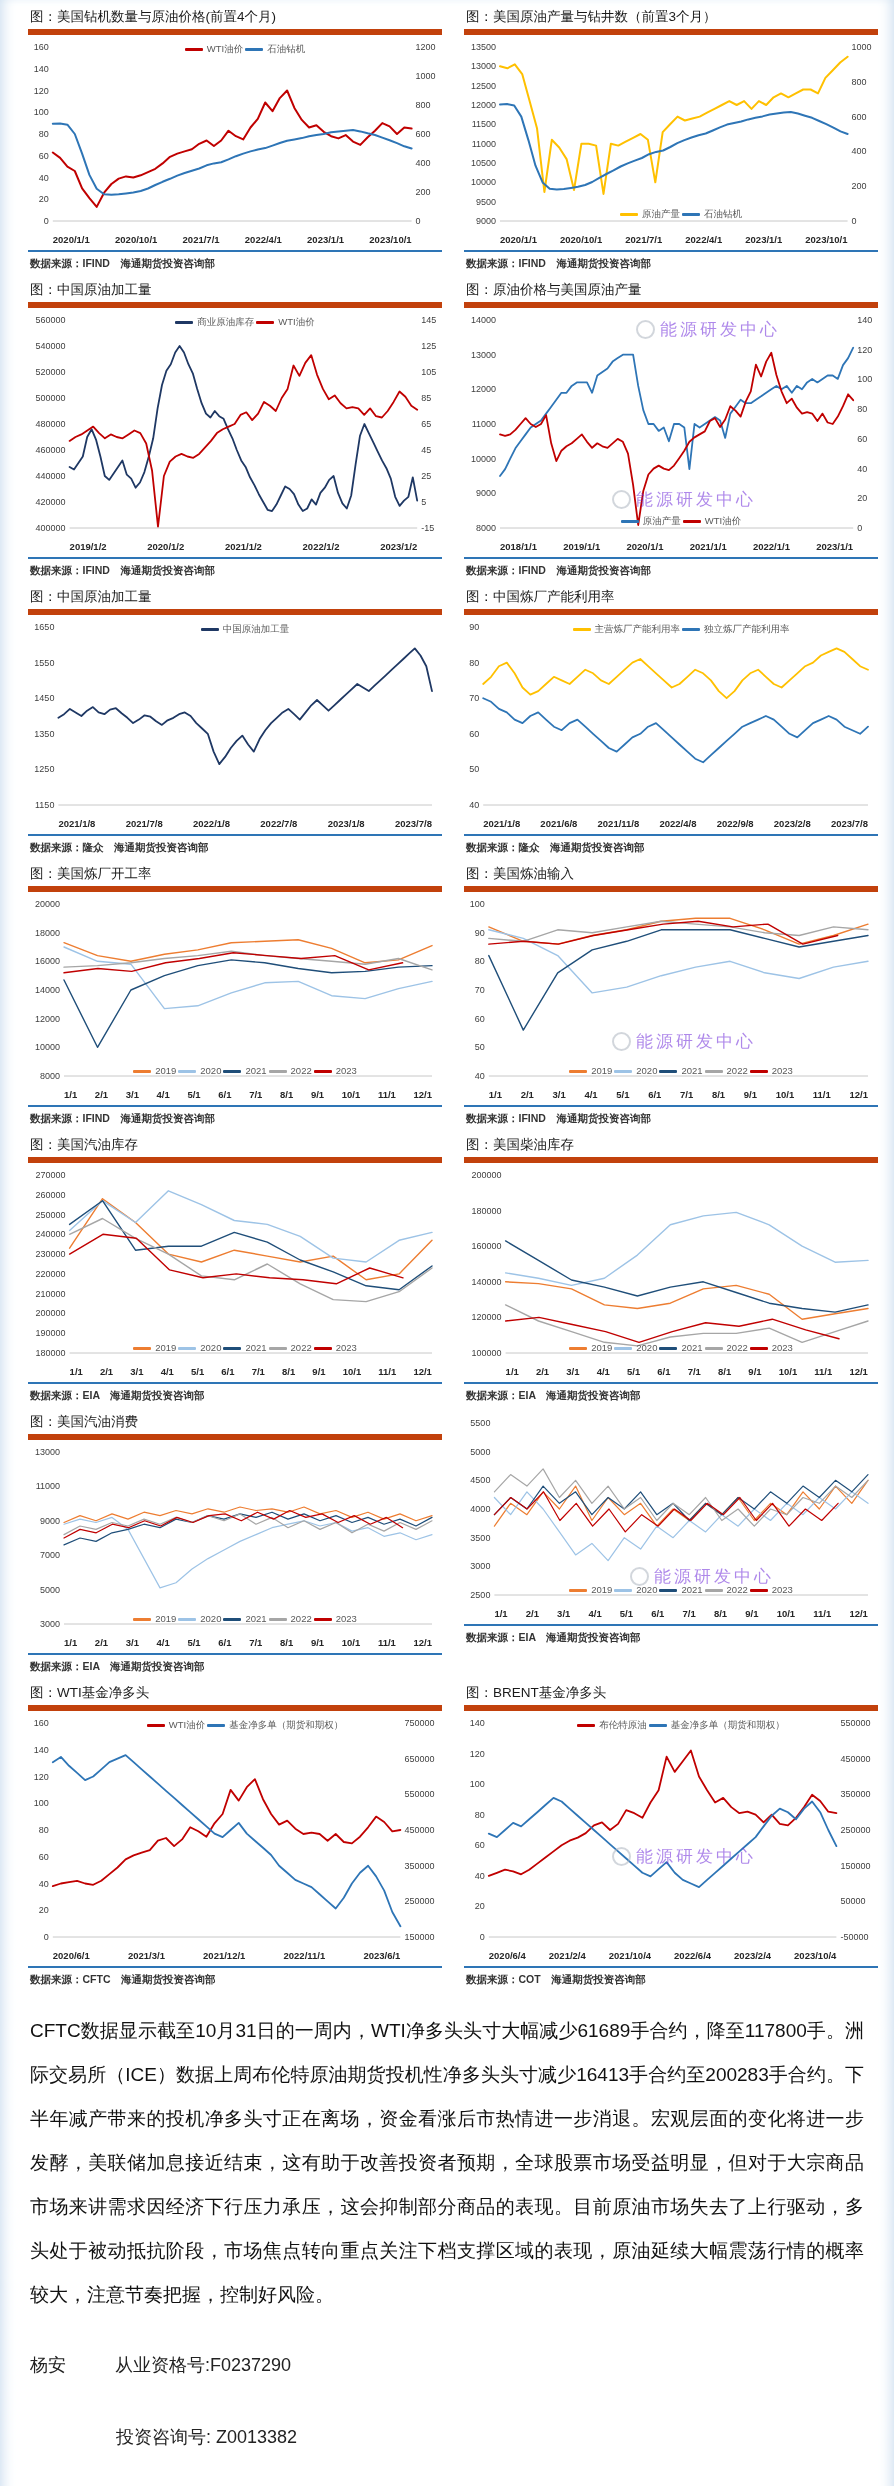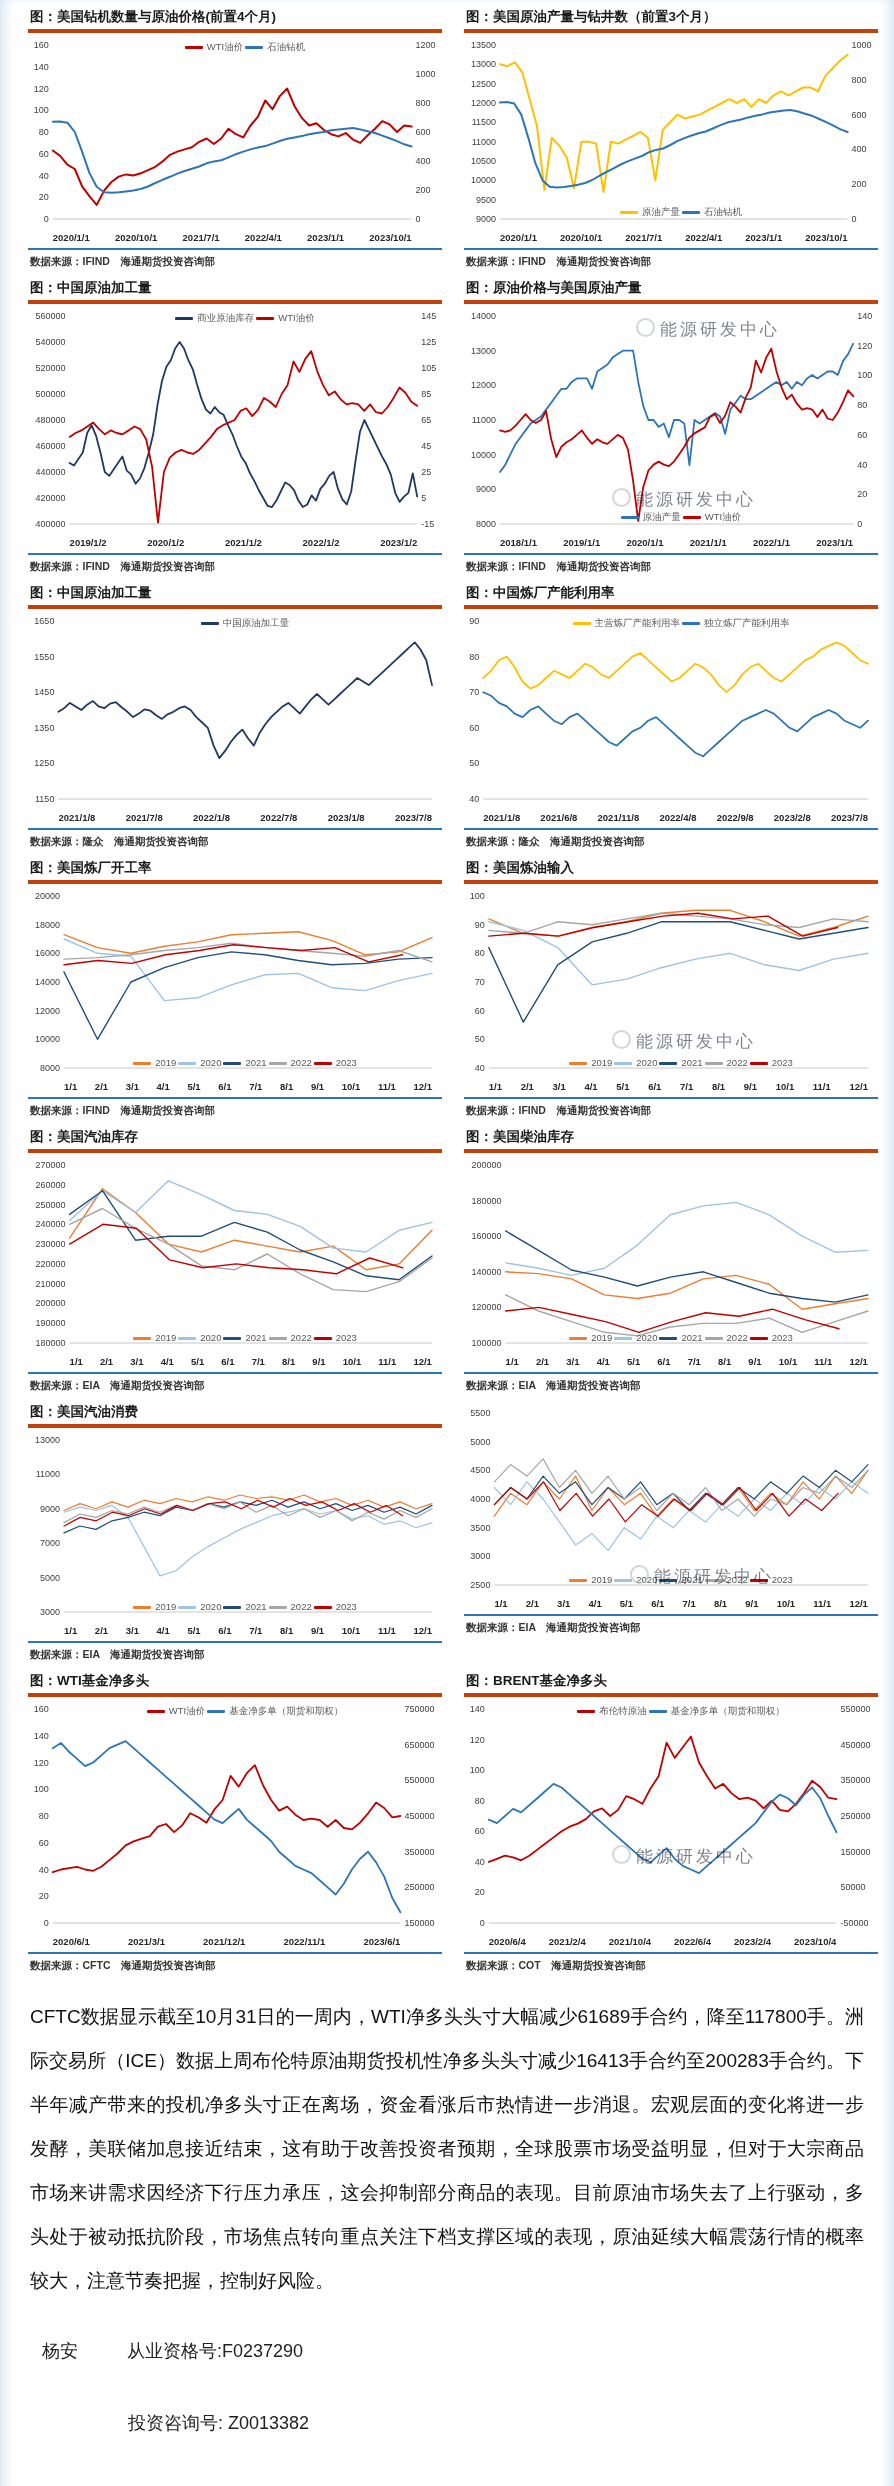--- a/index.html
+++ b/index.html
@@ -2,39 +2,39 @@
 <html><head>
 <meta charset="utf-8">
 <style>
   html,body{margin:0;padding:0;background:#eef3f8;}
   body{font-family:"Liberation Sans","DejaVu Sans",sans-serif;}
   .page{width:894px;min-height:2486px;margin:0 auto;background:#ffffff;position:relative;
         box-shadow:inset 10px 0 14px -8px #c9dcee, inset -10px 0 14px -8px #c9dcee;
         padding:6px 0 20px 0;box-sizing:border-box;overflow:hidden;}
   .grid{display:grid;grid-template-columns:414px 414px;column-gap:22px;padding:0 16px 0 28px;}
   .chart-block{margin-bottom:6px;}
-  .c-title{font-size:13.5px;font-weight:bold;color:#1a1a1a;padding:2px 0 3px 2px;
-           border-bottom:4px solid #c2410c;white-space:nowrap;overflow:hidden;}
+  .c-title{font-size:13.5px;font-weight:normal;color:#1a1a1a;padding:2px 0 3px 2px;
+           border-bottom:6px solid #c2410c;white-space:nowrap;overflow:hidden;}
   .c-body{position:relative;margin-top:2px;}
   .legend{position:absolute;left:30px;right:10px;display:flex;justify-content:center;gap:2px;
           font-size:9.5px;color:#595959;pointer-events:none;flex-wrap:nowrap;white-space:nowrap;}
   .legend.top{top:6px;}
   .legend.bottom{bottom:12px;justify-content:center;}
   .legend .li i{display:inline-block;width:18px;height:3px;margin-right:4px;vertical-align:middle;border-radius:1px;}
   svg .tk{font-size:9px;fill:#404040;font-family:"Liberation Sans",sans-serif;}
   .c-x{display:flex;justify-content:space-between;font-size:9.5px;font-weight:bold;color:#262626;
        margin-top:1px;box-sizing:border-box;}
   .c-src{margin-top:5px;border-top:2px solid #2e75b6;padding:5px 0 2px 2px;font-size:10.5px;
          font-weight:bold;color:#333;}
   .para{padding:14px 30px 0 30px;font-size:19px;line-height:44px;color:#111;text-align:justify;}
   .authors{padding:36px 30px 0 30px;font-size:18px;color:#222;}
-  .a-row{margin-bottom:48px;margin-left:12px;}
+  .a-row{margin-bottom:48px;}
   .a-row .a-name{display:inline-block;min-width:80px;}
   .a-row.indent{padding-left:86px;margin-bottom:70px;}
-  .wm{position:absolute;display:flex;gap:5px;color:#0f172a;opacity:.55;
+  .wm{position:absolute;display:flex;align-items:center;gap:5px;color:#6d28d9;opacity:.55;
       font-size:17px;letter-spacing:3px;pointer-events:none;white-space:nowrap;}
   .wm .wm-circ{display:inline-block;width:15px;height:15px;border:2px solid #aeb6c0;border-radius:50%;}
 </style>
 </head>
 <body>
 
 <div class="page">
 
   <div class="grid">
       <div class="chart-block">

